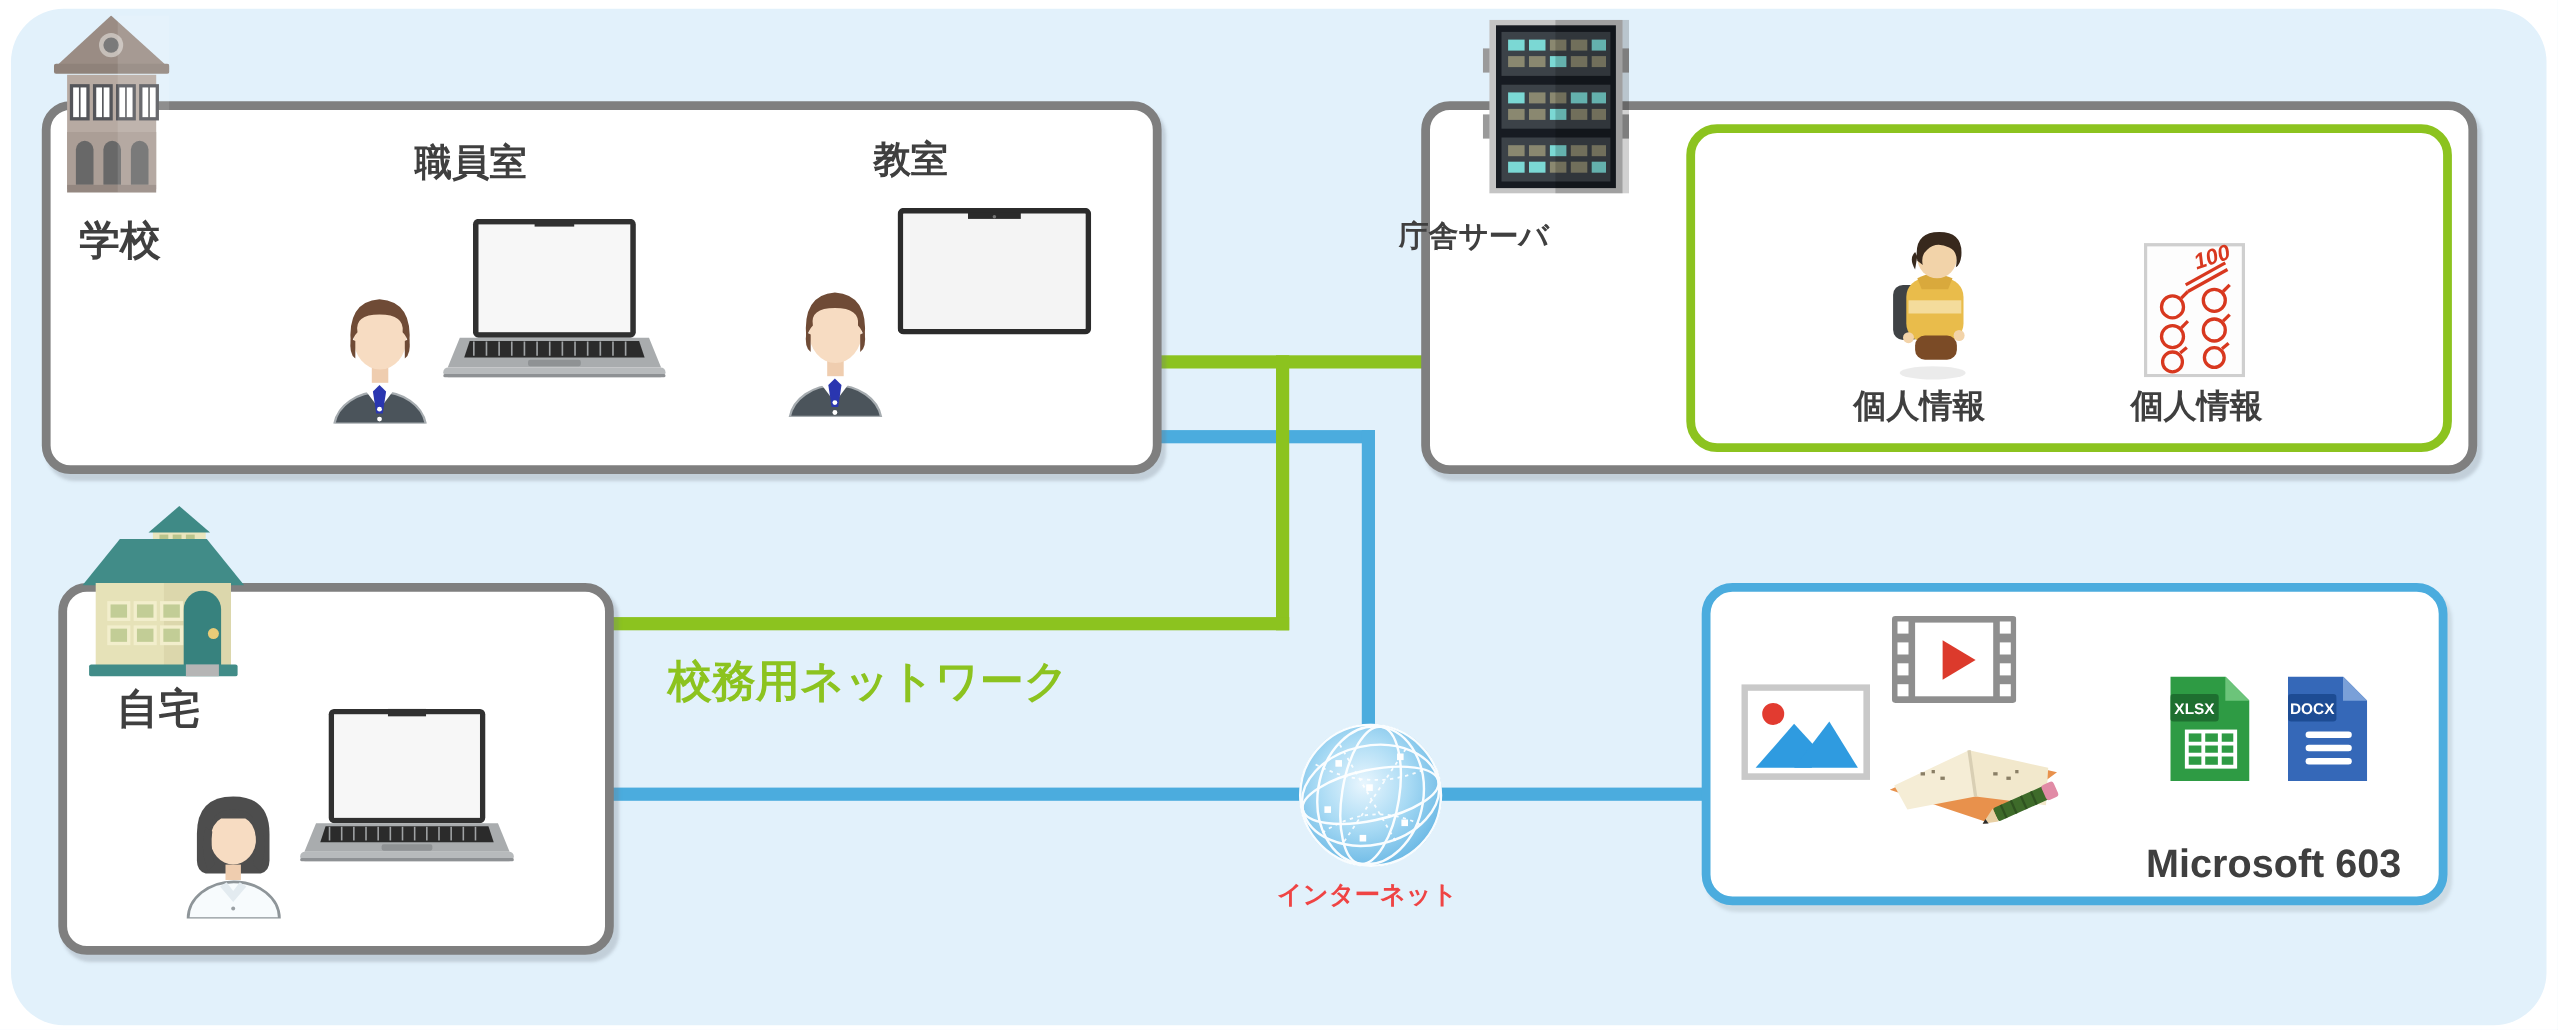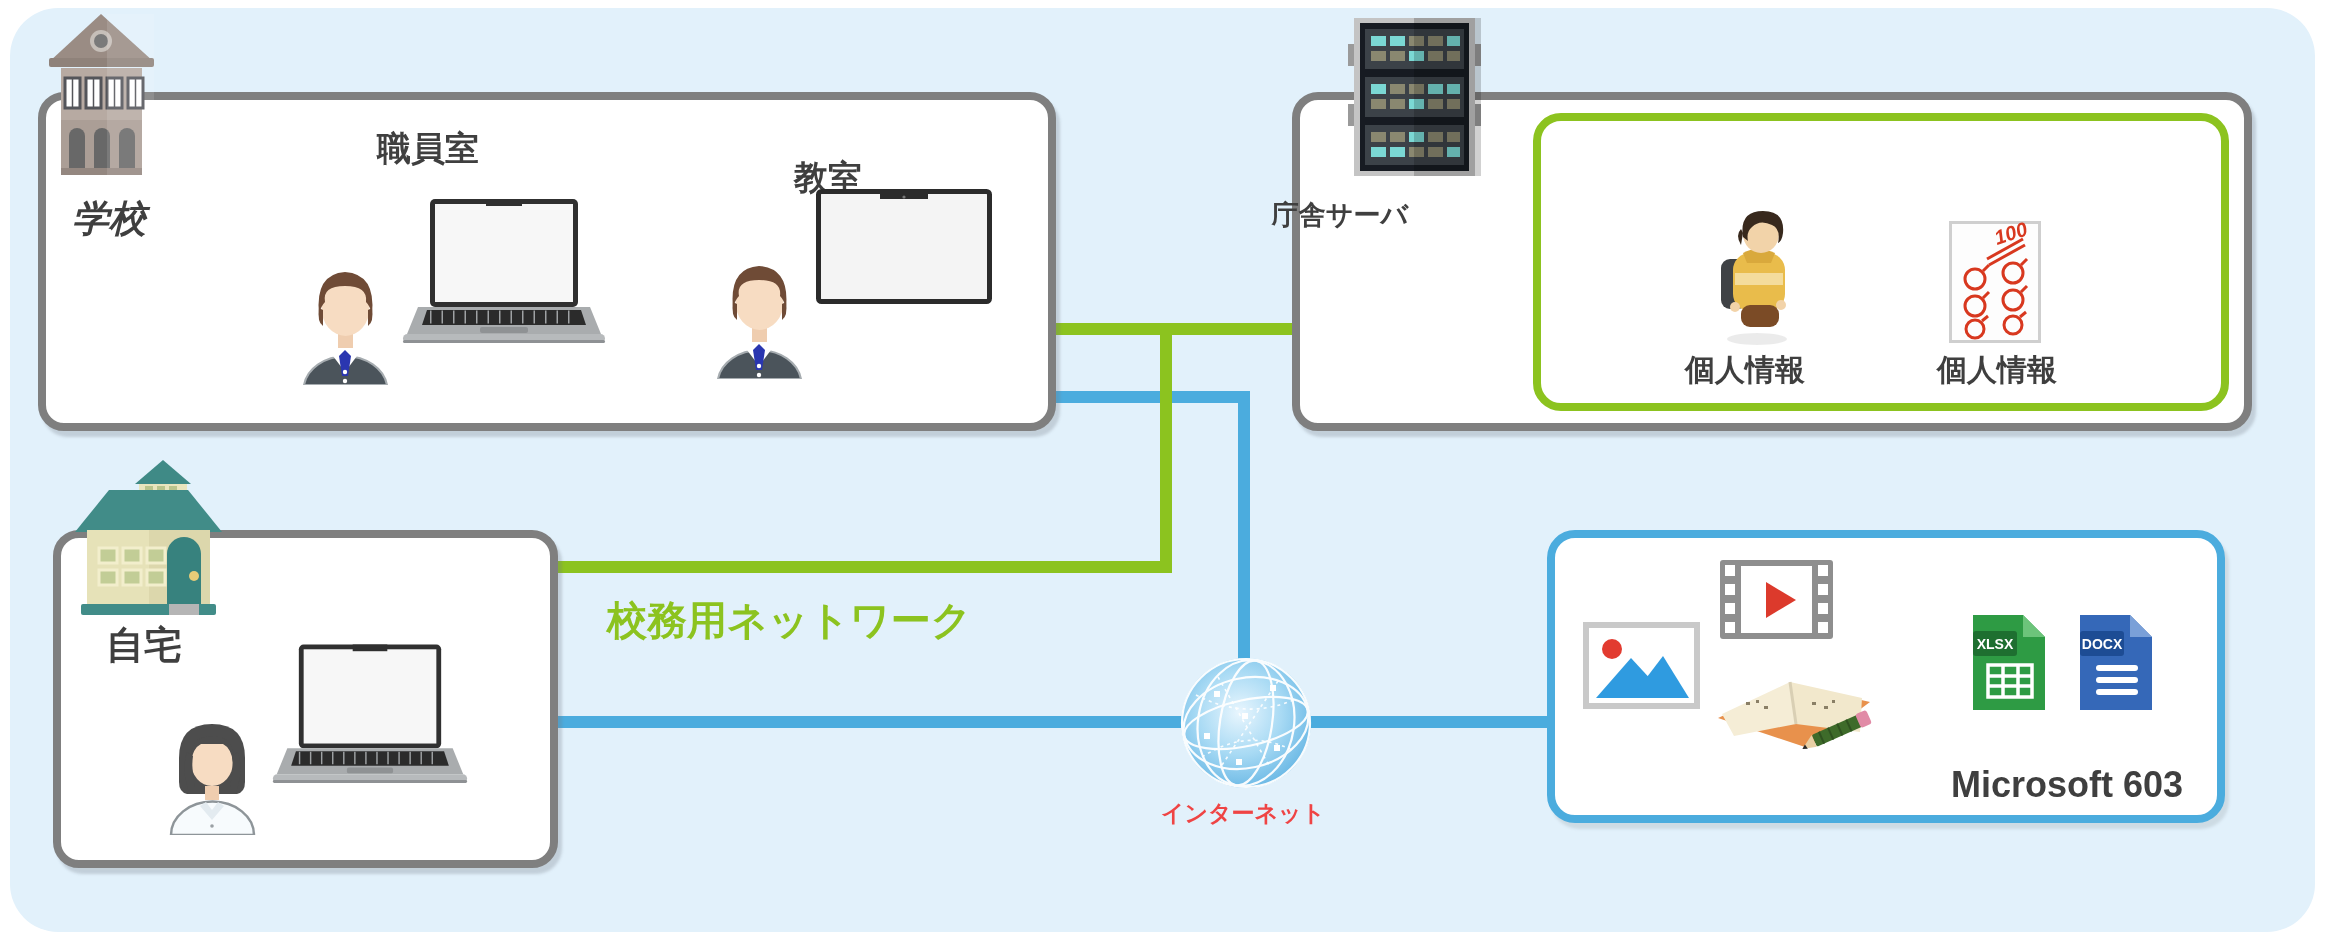--- a/index.html
+++ b/index.html
@@ -58,23 +58,23 @@
         <line x1="86.5" y1="64" x2="86.5" y2="94"></line>
     </g>
     <g fill="#686868">
       <path d="M20 154 v-32 a8 8 0 0 1 16 0 v32 z"></path>
       <path d="M45 154 v-32 a8 8 0 0 1 16 0 v32 z"></path>
       <path d="M70 154 v-32 a8 8 0 0 1 16 0 v32 z"></path>
     </g>
     <rect x="12" y="154" width="81" height="7" fill="#948780"></rect>
     <rect x="58" y="0" width="47" height="161" fill="#ffffff" opacity="0.12"></rect>
   </svg>
-  <div class="lbl b" style="left:72px;top:200px;font-size:37px;font-style:italic;">学校</div>
+  <div class="lbl b" style="left:72px;top:200px;font-size:37px;">学校</div>
   <div class="lbl center" style="left:428px;top:131px;font-size:34px;font-weight:600;">職員室</div>
-  <div class="lbl center" style="left:828px;top:128px;font-size:34px;font-weight:600;margin-top:32px;">教室</div>
+  <div class="lbl center" style="left:828px;top:128px;font-size:34px;font-weight:600;">教室</div>
 
   <svg style="left:296px;top:258px;" width="99" height="127" viewBox="0 0 99 127">
     <path d="M8 127 a42 34 0 0 1 83 0 z" fill="#4B545B" stroke="#A6ACB0" stroke-width="2"></path>
     <polygon points="34,94 49,114 64,94" fill="#FFFFFF"></polygon>
     <rect x="42" y="74" width="15" height="16" fill="#EFCDAF"></rect>
     <path d="M49 92 l-6 6 3 20 h6 l3-20 z" fill="#2A36B0"></path>
     <circle cx="49" cy="114" r="2.2" fill="#fff"></circle>
       <circle cx="49" cy="123" r="2.2" fill="#fff"></circle>
     <ellipse cx="49.5" cy="50" rx="24" ry="28" fill="#F7DCC2"></ellipse>
     <path d="M23 56 q-4-40 26-42 q31 2 27 42 q-2-8-6-12 q2-16-21-16 q-23 0-20 16 q-4 4-6 12 z" fill="#6F4B36"></path>

